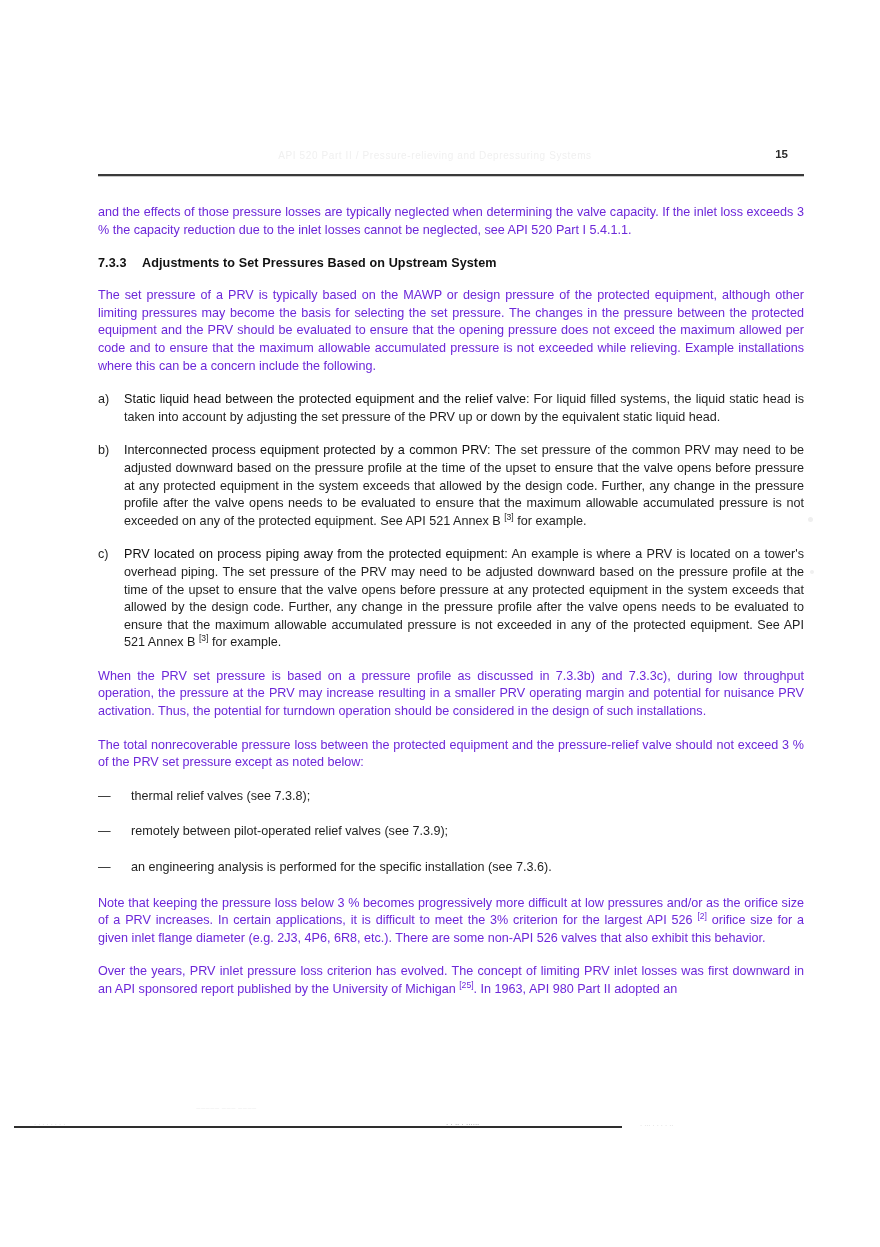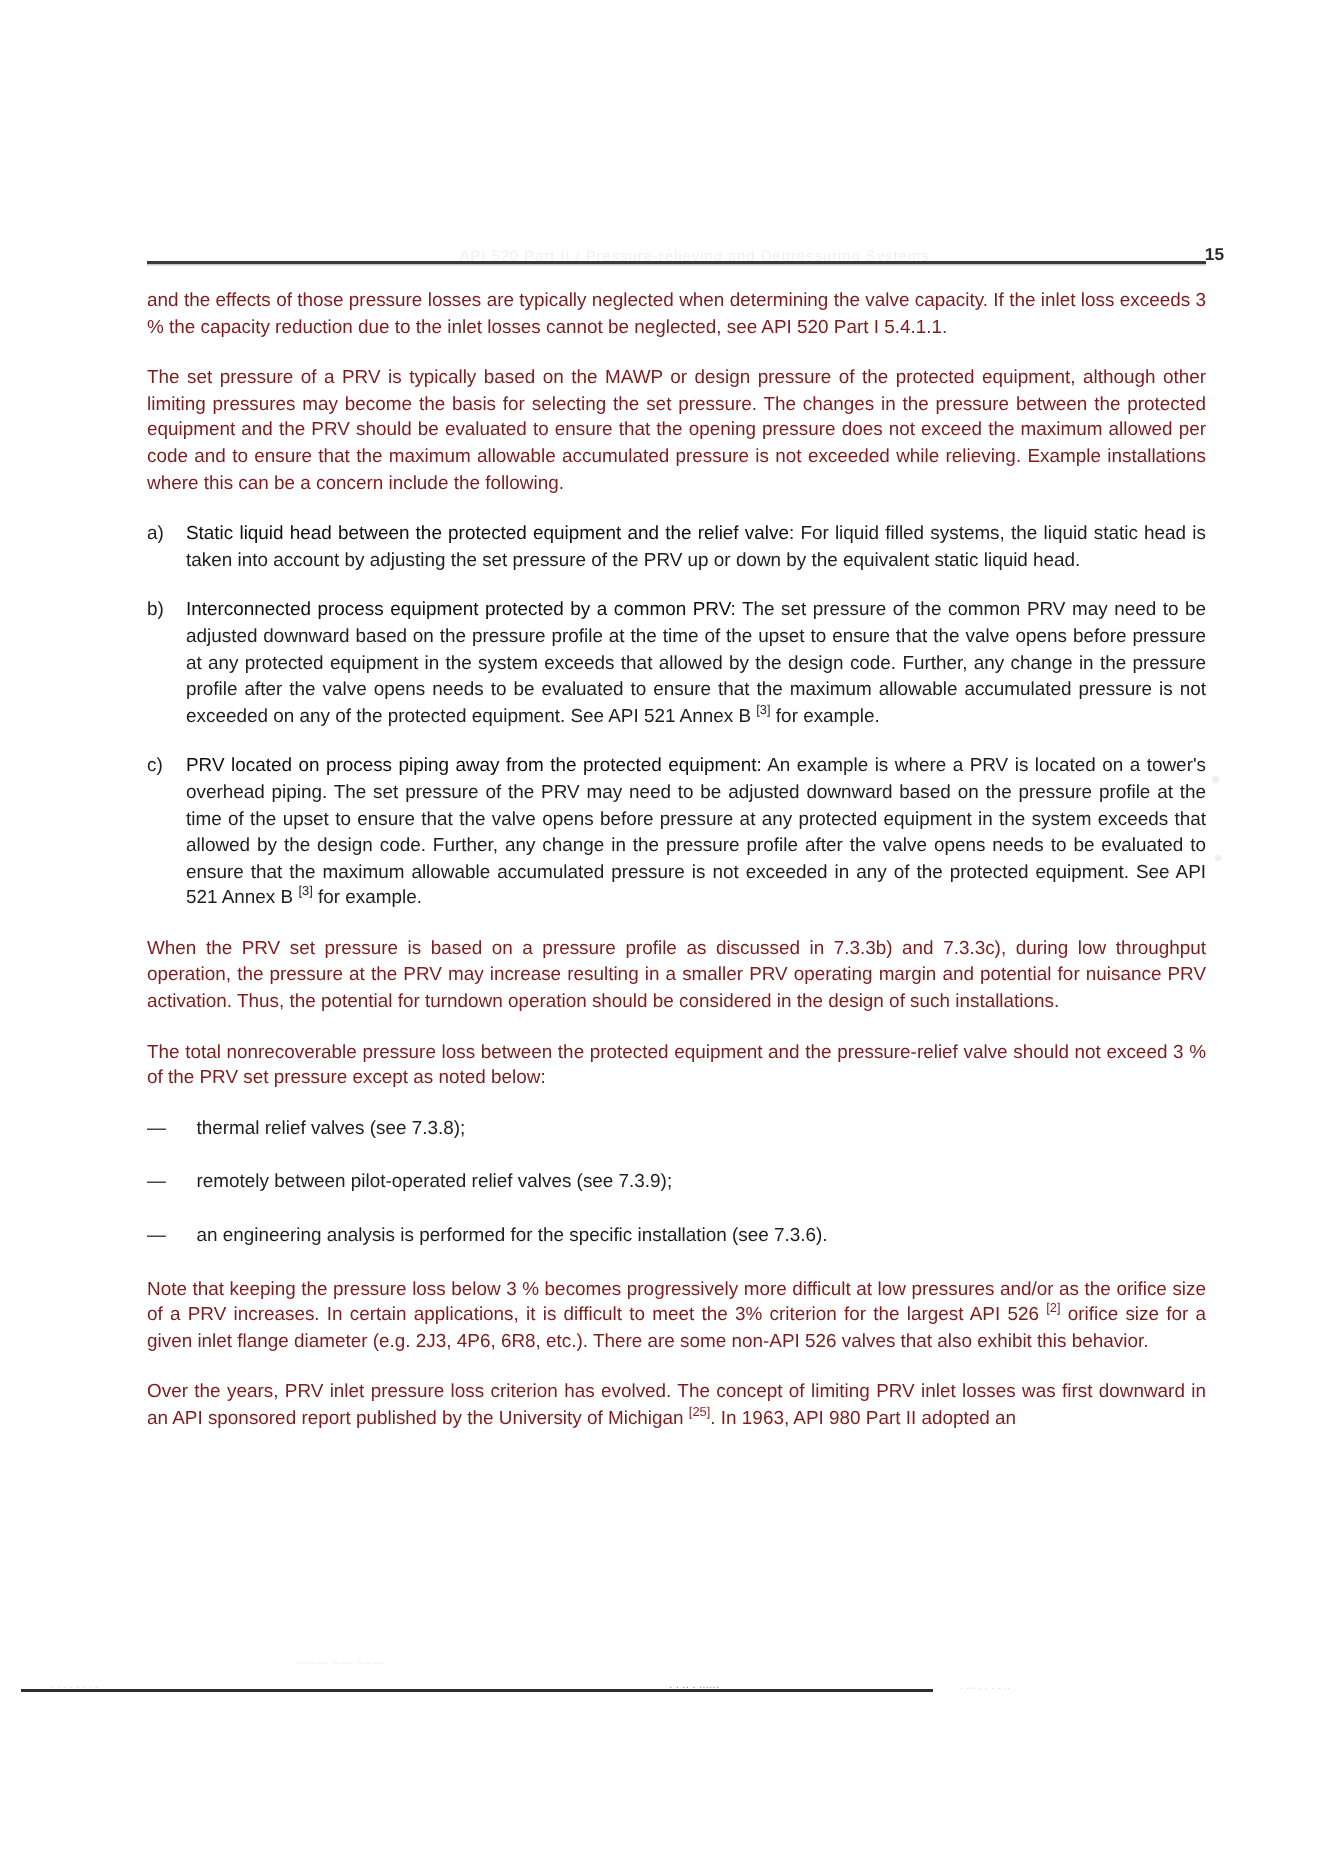--- a/index.html
+++ b/index.html
@@ -16,25 +16,24 @@
     width: 880px;
     height: 1247px;
     background: #ffffff;
     overflow: hidden;
     box-sizing: border-box;
   }
 
   
   .header {
     position: absolute;
-    left: 110px;
+    left: 82px;
     top: 148px;
     width: 706px;
     height: 26px;
-    margin-top: 16px;
   }
   .header-center {
     position: absolute;
     left: 0;
     right: 0;
     top: 2px;
     text-align: center;
     font-size: 10px;
     letter-spacing: 0.6px;
     color: #f0f0f0;
@@ -61,26 +60,26 @@
 
   
   .content {
     position: absolute;
     left: 98px;
     top: 192px;
     width: 706px;
   }
 
   p.para {
-    margin: 0 0 16px 0;
+    margin: 12px 0 16px 0;
     font-size: 12.6px;
     line-height: 17.6px;
     text-align: justify;
     text-justify: inter-word;
-    color: #7f1d1d;
+    color: #6d28d9;
   }
 
   h3.heading {
     margin: 0 0 15px 0;
     font-size: 12.6px;
     line-height: 17px;
     font-weight: 700;
     color: #111111;
     letter-spacing: 0.1px;
   }
@@ -215,20 +214,23 @@
   </div>
   <div class="header-rule"></div>
 
   <div class="scan-speck" style="left:808px; top:517px; width:5px; height:5px;"></div>
   <div class="scan-speck" style="left:810px; top:570px; width:4px; height:4px;"></div>
 
   <div class="content">
 
     <p class="para">and the effects of those pressure losses are typically neglected when determining the valve capacity. If the inlet loss exceeds 3 % the capacity reduction due to the inlet losses cannot be neglected, see API 520 Part I 5.4.1.1.</p>
 
+    <h3 class="heading">
+      <span class="num">7.3.3</span><span>Adjustments to Set Pressures Based on Upstream System</span>
+    </h3>
 
     <p class="para">The set pressure of a PRV is typically based on the MAWP or design pressure of the protected equipment, although other limiting pressures may become the basis for selecting the set pressure. The changes in the pressure between the protected equipment and the PRV should be evaluated to ensure that the opening pressure does not exceed the maximum allowed per code and to ensure that the maximum allowable accumulated pressure is not exceeded while relieving. Example installations where this can be a concern include the following.</p>
 
     <ol class="alpha-list">
 
       <li>
         <span class="marker">a)</span>
         <span class="lead">Static liquid head between the protected equipment and the relief valve</span><span>: For liquid filled systems, the liquid static head is taken into account by adjusting the set pressure of the PRV up or down by the equivalent static liquid head.</span>
       </li>
 

